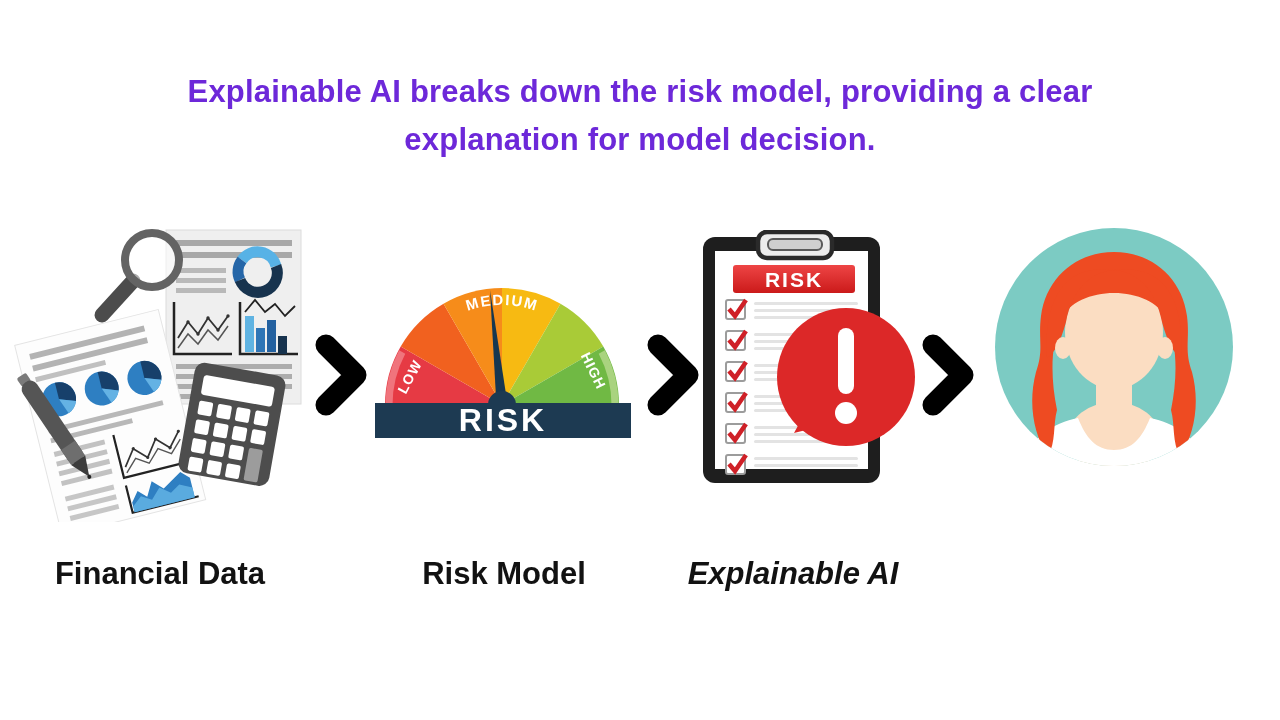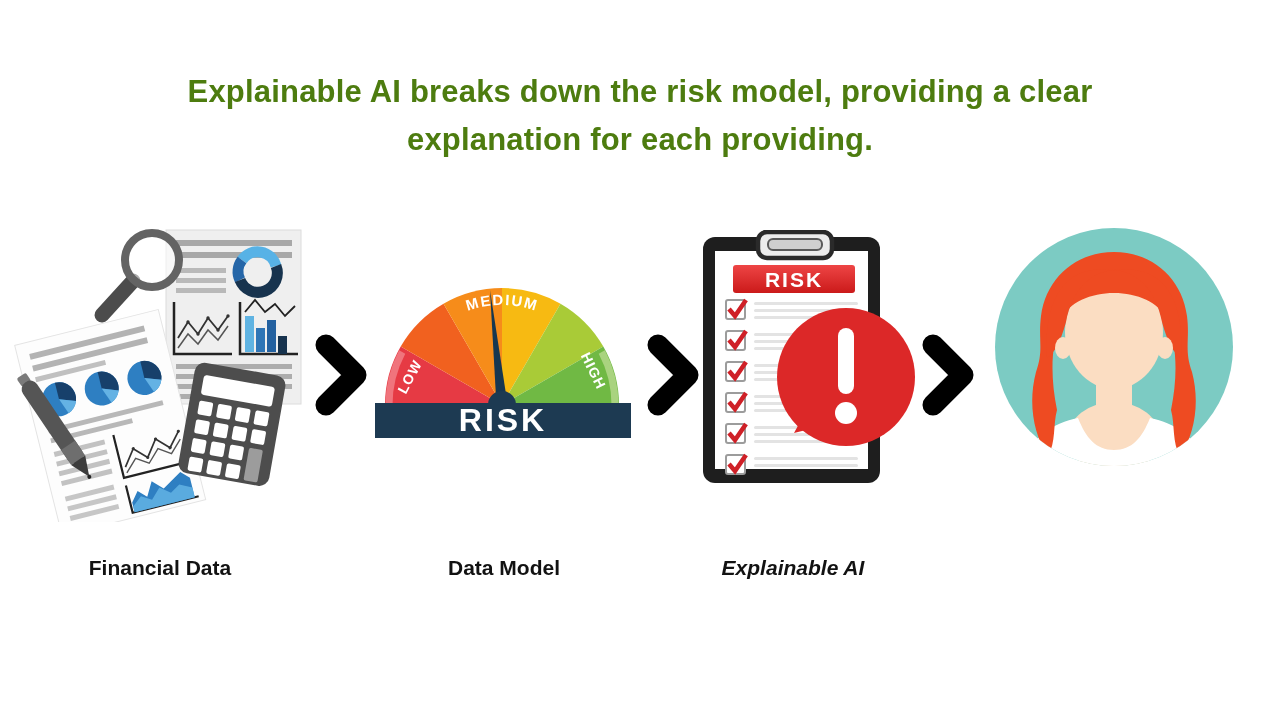--- a/index.html
+++ b/index.html
@@ -2,41 +2,41 @@
 <html><head>
 <meta charset="utf-8">
 <style>
   html,body{margin:0;padding:0;background:#fff;}
   .canvas{
     position:relative;width:1280px;height:720px;background:#ffffff;overflow:hidden;
     font-family:"Liberation Sans","DejaVu Sans",sans-serif;
   }
   .title{
     position:absolute;top:68px;left:0;width:1280px;text-align:center;
-    font-size:31px;line-height:48px;font-weight:700;color:#4d7c0f;letter-spacing:0.2px;
+    font-size:31px;line-height:48px;font-weight:700;color:#6d28d9;letter-spacing:0.2px;
   }
   .stage-svg{position:absolute;}
   .arrow-svg{position:absolute;}
   .lbl{
     position:absolute;top:556px;text-align:center;
-    font-size:21px;font-weight:700;color:#121212;
+    font-size:31px;font-weight:700;color:#121212;
   }
   .lbl.l1{left:10px;width:300px;}
   .lbl.l2{left:394px;width:220px;}
   .lbl.l3{left:668px;width:250px;font-style:italic;}
   .lbl.l4{left:1018px;width:200px;}
 </style>
 </head>
 <body>
 
 <div class="canvas">
 
   <div class="title">
     <div>Explainable AI breaks down the risk model, providing a clear</div>
-    <div>explanation for each providing.</div>
+    <div>explanation for model decision.</div>
   </div>
 
   <svg class="stage-svg" style="left:6px;top:222px" width="302" height="300" viewBox="0 0 302 300">
 
     <g>
       <rect x="160" y="8" width="135" height="174" fill="#efefef" stroke="#dcdcdc" stroke-width="1"></rect>
       <rect x="170" y="18" width="116" height="6" fill="#a8a8a8"></rect>
       <rect x="170" y="30" width="116" height="6" fill="#a8a8a8"></rect>
       <rect x="170" y="46" width="50" height="5" fill="#b9b9b9"></rect>
       <rect x="170" y="56" width="50" height="5" fill="#b9b9b9"></rect>
@@ -284,16 +284,16 @@
       <ellipse cx="126" cy="106" rx="49" ry="57" fill="#fbddc2"></ellipse>
       <path d="M126,26 C88,26 58,52 53,90 C50,114 56,124 48,146 C40,176 45,208 60,230 C68,217 65,198 69,184 C62,150 63,118 73,94 C88,58 164,58 179,94 C189,118 190,150 183,184 C187,198 184,217 192,230 C207,208 212,176 204,146 C196,124 202,114 199,90 C194,52 164,26 126,26 Z" fill="#ee4b22"></path>
       <path d="M126,44 C102,46 84,64 78,96 C72,118 66,127 59,132 C57,100 62,70 81,54 C95,43 112,42 126,44 Z" fill="#ee4b22"></path>
       <path d="M126,44 C150,46 168,64 174,96 C180,118 186,127 193,132 C195,100 190,70 171,54 C157,43 140,42 126,44 Z" fill="#ee4b22"></path>
       <ellipse cx="75" cy="122" rx="8" ry="11" fill="#fbddc2"></ellipse>
       <ellipse cx="177" cy="122" rx="8" ry="11" fill="#fbddc2"></ellipse>
     </g>
   </svg>
 
   <div class="lbl l1">Financial Data</div>
-  <div class="lbl l2">Data Model</div>
+  <div class="lbl l2">Risk Model</div>
   <div class="lbl l3">Explainable AI</div>
 
 </div>
 
 </body></html>

